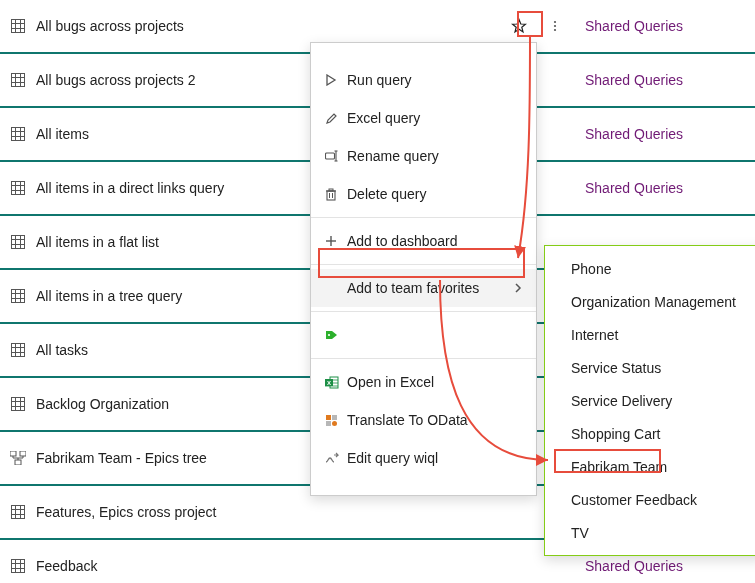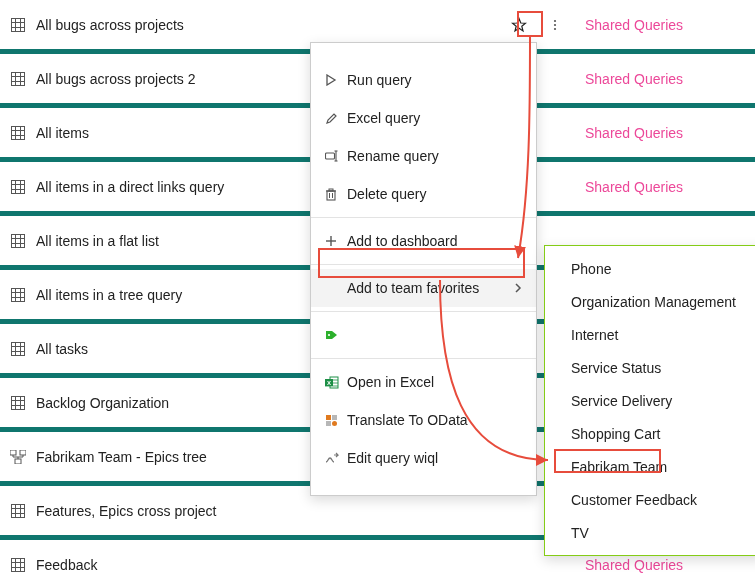--- a/index.html
+++ b/index.html
@@ -1,22 +1,22 @@
 <!DOCTYPE html>
 <html><head>
 <meta charset="utf-8">
 <style>
   html,body{margin:0;padding:0;font-family:"Segoe UI",Arial,sans-serif;font-size:14px;color:#222;background:#fff}
   .app{width:755px;height:583px;position:relative;overflow:hidden}
-  .row{display:flex;align-items:center;height:54px;border-bottom:5px solid #0f766e;box-sizing:border-box}
+  .row{display:flex;align-items:center;height:54px;border-bottom:2px solid #0f766e;box-sizing:border-box}
   .row .lead{width:36px;display:flex;justify-content:center;color:#555}
   .row .title{flex:1;padding-left:0}
   .row .fav{width:36px;display:flex;justify-content:center;color:#333}
   .row .more{width:36px;display:flex;justify-content:center;color:#555}
-  .row .folder{width:170px;padding-left:12px;color:#ec4899}
+  .row .folder{width:170px;padding-left:12px;color:#701a75}
   
   .grid-ic{width:14px;height:14px;display:inline-block}
   .tree-ic{width:16px;height:14px;display:inline-block}
   
   .menu{position:absolute;left:310px;top:42px;width:225px;background:#fff;border:1px solid #ccc;box-shadow:0 4px 12px rgba(0,0,0,.15);padding:18px 0;z-index:5}
   .menu-item{display:flex;align-items:center;height:38px;padding:0 14px;cursor:pointer;position:relative}
   .menu-item.selected{background:#f3f3f3}
   .menu-item .mi-icon{width:22px;display:flex;justify-content:flex-start;color:#555}
   .menu-item .mi-label{flex:1;font-size:14px}
   .menu-item .mi-chevron{color:#555}

